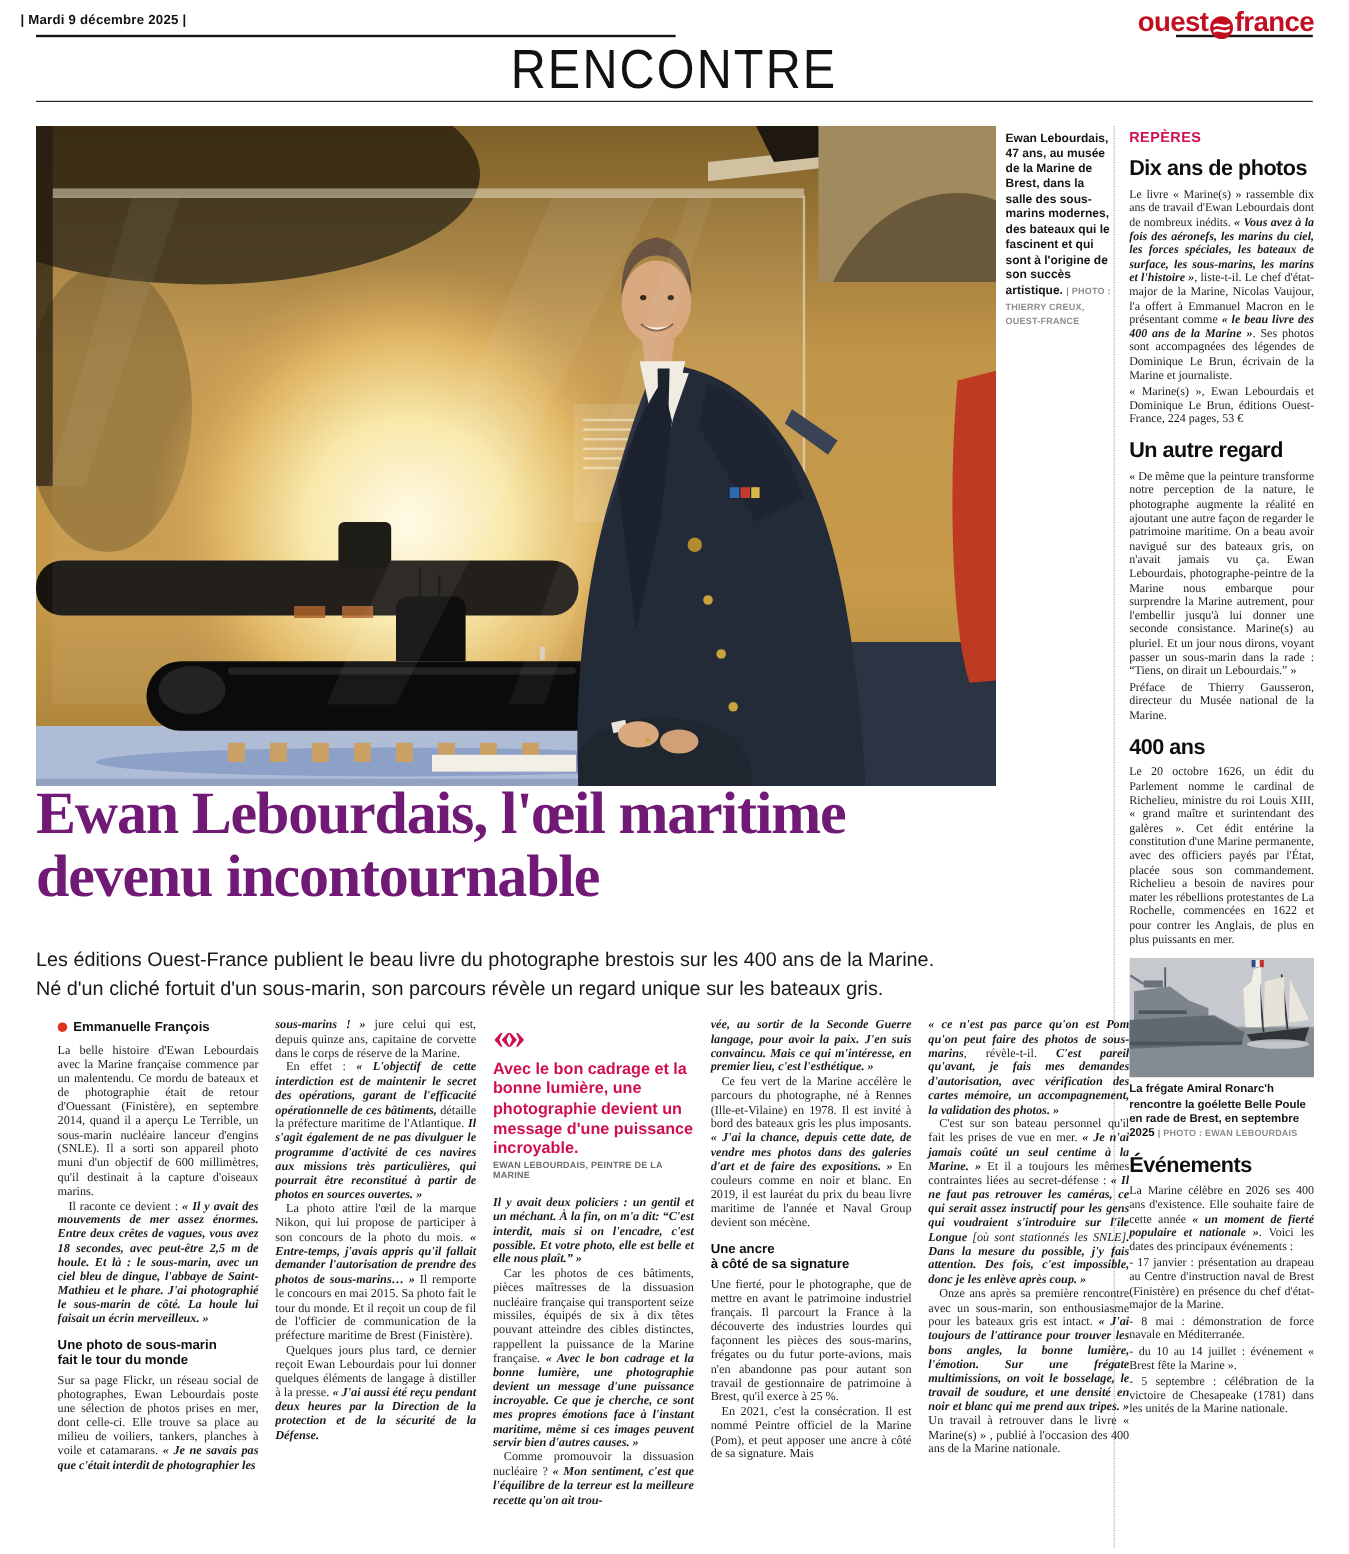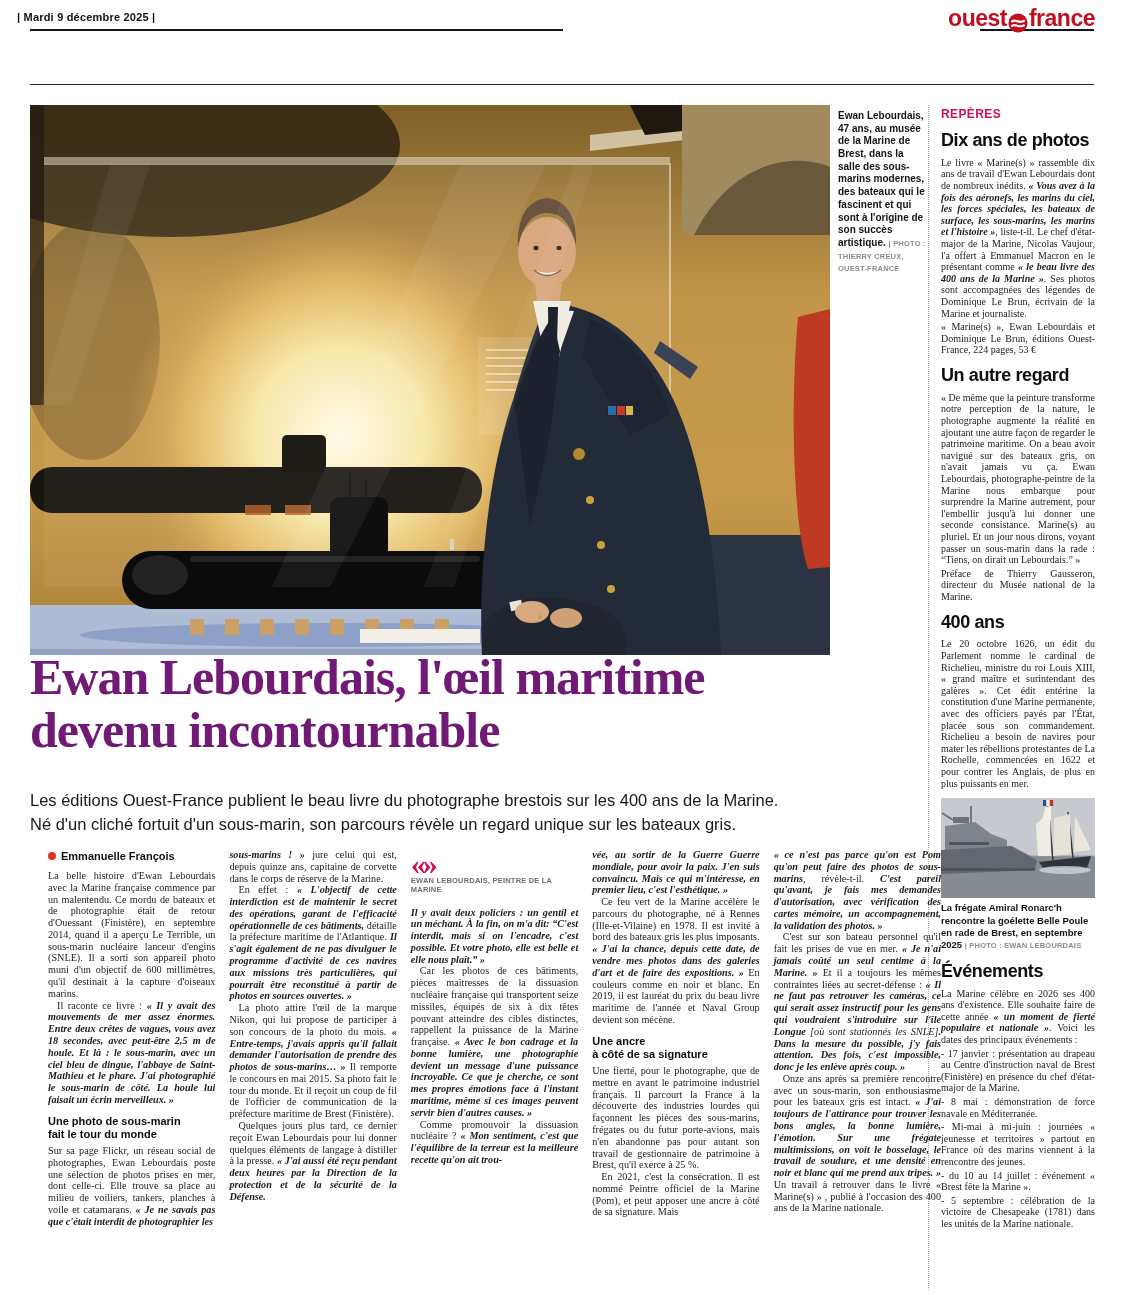--- a/index.html
+++ b/index.html
@@ -79,20 +79,21 @@
     <span>ouest</span>
     <span class="logo-mark">
       <svg viewBox="0 0 22 22" width="20" height="20">
         <circle cx="11" cy="11" r="10.5" fill="#c10e21"></circle>
         <path d="M4.5,9.2 C8,6.2 12.5,12 17.5,8.6" stroke="#fff" stroke-width="2.4" fill="none" stroke-linecap="round"></path>
         <path d="M4.5,14.2 C8,11.2 12.5,17 17.5,13.6" stroke="#fff" stroke-width="2.4" fill="none" stroke-linecap="round"></path>
       </svg>
     </span>
     <span>france</span>
   </div>
+  <h1 class="section-title"><span>RENCONTRE</span></h1>
   <div class="title-rule"></div>
 
   <figure class="main-photo">
     <svg viewBox="0 0 800 550" width="800" height="550">
       <defs>
         <linearGradient id="wall" x1="0" y1="0" x2="0" y2="1">
           <stop offset="0" stop-color="#7e6029"></stop>
             <stop offset="0.35" stop-color="#c2964a"></stop>
           <stop offset="0.7" stop-color="#c79a4a"></stop>
             <stop offset="1" stop-color="#a87f38"></stop>
@@ -254,61 +255,61 @@
         </g>
       </svg>
     </figure>
     <figcaption class="ship-caption"><span>La frégate Amiral Ronarc'h rencontre la goélette Belle Poule en rade de Brest, en septembre 2025 </span><span class="credit">| PHOTO : EWAN LEBOURDAIS</span></figcaption>
     <section>
       <h2 class="sb-h">Événements</h2>
       <div>
           <p class="para"><span>La Marine célèbre en 2026 ses 400 ans d'existence. Elle souhaite faire de cette année </span><span class="q">« un moment de fierté populaire et nationale »</span><span>. Voici les dates des principaux événements :</span></p>
           <p class="para"><span>- 17 janvier : présentation au drapeau au Centre d'instruction naval de Brest (Finistère) en présence du chef d'état-major de la Marine.</span></p>
           <p class="para"><span>- 8 mai : démonstration de force navale en Méditerranée.</span></p>
-          <p class="para"><span>- Mi-mai à mi-juin : journées « jeunesse et territoires » partout en France où des marins viennent à la rencontre des jeunes.</span></p>
           <p class="para"><span>- du 10 au 14 juillet : événement « Brest fête la Marine ».</span></p>
           <p class="para"><span>- 5 septembre : célébration de la victoire de Chesapeake (1781) dans les unités de la Marine nationale.</span></p>
         </div>
     </section>
   </aside>
 
   <h2 class="headline">Ewan Lebourdais, l'œil maritime
 devenu incontournable</h2>
   <p class="standfirst">Les éditions Ouest-France publient le beau livre du photographe brestois sur les 400 ans de la Marine.
 Né d'un cliché fortuit d'un sous-marin, son parcours révèle un regard unique sur les bateaux gris.</p>
 
   <div class="columns">
     <div class="col">
         <div class="byline">
           <span class="byline-dot"></span>
           <span>Emmanuelle François</span>
         </div>
         <p class="para"><span>La belle histoire d'Ewan Lebourdais avec la Marine française commence par un malentendu. Ce mordu de bateaux et de photographie était de retour d'Ouessant (Finistère), en septembre 2014, quand il a aperçu Le Terrible, un sous-marin nucléaire lanceur d'engins (SNLE). Il a sorti son appareil photo muni d'un objectif de 600 millimètres, qu'il destinait à la capture d'oiseaux marins.</span></p>
-        <p class="para ind"><span>Il raconte ce livre : </span><span class="q">« Il y avait des mouvements de mer assez énormes. Entre deux crêtes de vagues, vous avez 18 secondes, avec peut-être 2,5 m de houle. Et là : le sous-marin, avec un ciel bleu de dingue, l'abbaye de Saint-Mathieu et le phare. J'ai photographié le sous-marin de côté. La houle lui faisait un écrin merveilleux. »</span></p>
+        <p class="para ind"><span>Il raconte ce devient : </span><span class="q">« Il y avait des mouvements de mer assez énormes. Entre deux crêtes de vagues, vous avez 18 secondes, avec peut-être 2,5 m de houle. Et là : le sous-marin, avec un ciel bleu de dingue, l'abbaye de Saint-Mathieu et le phare. J'ai photographié le sous-marin de côté. La houle lui faisait un écrin merveilleux. »</span></p>
         <h3 class="col-subhead">Une photo de sous-marin
 fait le tour du monde</h3>
         <p class="para"><span>Sur sa page Flickr, un réseau social de photographes, Ewan Lebourdais poste une sélection de photos prises en mer, dont celle-ci. Elle trouve sa place au milieu de voiliers, tankers, planches à voile et catamarans. </span><span class="q">« Je ne savais pas que c'était interdit de photographier les</span></p>
       </div>
     <div class="col">
         <p class="para"><span class="q">sous-marins ! »</span><span> jure celui qui est, depuis quinze ans, capitaine de corvette dans le corps de réserve de la Marine.</span></p>
         <p class="para ind"><span>En effet : </span><span class="q">« L'objectif de cette interdiction est de maintenir le secret des opérations, garant de l'efficacité opérationnelle de ces bâtiments,</span><span> détaille la préfecture maritime de l'Atlantique. </span><span class="q">Il s'agit également de ne pas divulguer le programme d'activité de ces navires aux missions très particulières, qui pourrait être reconstitué à partir de photos en sources ouvertes. »</span></p>
         <p class="para ind"><span>La photo attire l'œil de la marque Nikon, qui lui propose de participer à son concours de la photo du mois. </span><span class="q">« Entre-temps, j'avais appris qu'il fallait demander l'autorisation de prendre des photos de sous-marins… »</span><span> Il remporte le concours en mai 2015. Sa photo fait le tour du monde. Et il reçoit un coup de fil de l'officier de communication de la préfecture maritime de Brest (Finistère).</span></p>
         <p class="para ind"><span>Quelques jours plus tard, ce dernier reçoit Ewan Lebourdais pour lui donner quelques éléments de langage à distiller à la presse. </span><span class="q">« J'ai aussi été reçu pendant deux heures par la Direction de la protection et de la sécurité de la Défense.</span></p>
       </div>
     <div class="col">
         <div class="pullquote">
           <div class="pq-icon">«»</div>
+          <div class="pq-text">Avec le bon cadrage et la bonne lumière, une photographie devient un message d'une puissance incroyable.</div>
           <div class="pq-attr">EWAN LEBOURDAIS, PEINTRE DE LA MARINE</div>
         </div>
         <p class="para"><span class="q">Il y avait deux policiers : un gentil et un méchant. À la fin, on m'a dit: “C'est interdit, mais si on l'encadre, c'est possible. Et votre photo, elle est belle et elle nous plaît.” »</span></p>
         <p class="para ind"><span>Car les photos de ces bâtiments, pièces maîtresses de la dissuasion nucléaire française qui transportent seize missiles, équipés de six à dix têtes pouvant atteindre des cibles distinctes, rappellent la puissance de la Marine française. </span><span class="q">« Avec le bon cadrage et la bonne lumière, une photographie devient un message d'une puissance incroyable. Ce que je cherche, ce sont mes propres émotions face à l'instant maritime, même si ces images peuvent servir bien d'autres causes. »</span></p>
         <p class="para ind"><span>Comme promouvoir la dissuasion nucléaire ? </span><span class="q">« Mon sentiment, c'est que l'équilibre de la terreur est la meilleure recette qu'on ait trou-</span></p>
       </div>
     <div class="col">
-        <p class="para"><span class="q">vée, au sortir de la Guerre Guerre mondiale, pour avoir la paix. J'en suis convaincu. Mais ce qui m'intéresse, en premier lieu, c'est l'esthétique. »</span></p>
+        <p class="para"><span class="q">vée, au sortir de la Seconde Guerre langage, pour avoir la paix. J'en suis convaincu. Mais ce qui m'intéresse, en premier lieu, c'est l'esthétique. »</span></p>
         <p class="para ind"><span>Ce feu vert de la Marine accélère le parcours du photographe, né à Rennes (Ille-et-Vilaine) en 1978. Il est invité à bord des bateaux gris les plus imposants. </span><span class="q">« J'ai la chance, depuis cette date, de vendre mes photos dans des galeries d'art et de faire des expositions. »</span><span> En couleurs comme en noir et blanc. En 2019, il est lauréat du prix du beau livre maritime de l'année et Naval Group devient son mécène.</span></p>
         <h3 class="col-subhead">Une ancre
 à côté de sa signature</h3>
         <p class="para"><span>Une fierté, pour le photographe, que de mettre en avant le patrimoine industriel français. Il parcourt la France à la découverte des industries lourdes qui façonnent les pièces des sous-marins, frégates ou du futur porte-avions, mais n'en abandonne pas pour autant son travail de gestionnaire de patrimoine à Brest, qu'il exerce à 25 %.</span></p>
         <p class="para ind"><span>En 2021, c'est la consécration. Il est nommé Peintre officiel de la Marine (Pom), et peut apposer une ancre à côté de sa signature. Mais</span></p>
       </div>
     <div class="col">
         <p class="para"><span class="q">« ce n'est pas parce qu'on est Pom qu'on peut faire des photos de sous-marins</span><span>, révèle-t-il. </span><span class="q">C'est pareil qu'avant, je fais mes demandes d'autorisation, avec vérification des cartes mémoire, un accompagnement, la validation des photos. »</span></p>
         <p class="para ind"><span>C'est sur son bateau personnel qu'il fait les prises de vue en mer. </span><span class="q">« Je n'ai jamais coûté un seul centime à la Marine. »</span><span> Et il a toujours les mêmes contraintes liées au secret-défense : </span><span class="q">« Il ne faut pas retrouver les caméras, ce qui serait assez instructif pour les gens qui voudraient s'introduire sur l'île Longue </span><span class="it">[où sont stationnés les SNLE]</span><span class="q">. Dans la mesure du possible, j'y fais attention. Des fois, c'est impossible, donc je les enlève après coup. »</span></p>
         <p class="para ind"><span>Onze ans après sa première rencontre avec un sous-marin, son enthousiasme pour les bateaux gris est intact. </span><span class="q">« J'ai toujours de l'attirance pour trouver les bons angles, la bonne lumière, l'émotion. Sur une frégate multimissions, on voit le bosselage, le travail de soudure, et une densité en noir et blanc qui me prend aux tripes. »</span><span> Un travail à retrouver dans le livre « Marine(s) » , publié à l'occasion des 400 ans de la Marine nationale.</span></p>

